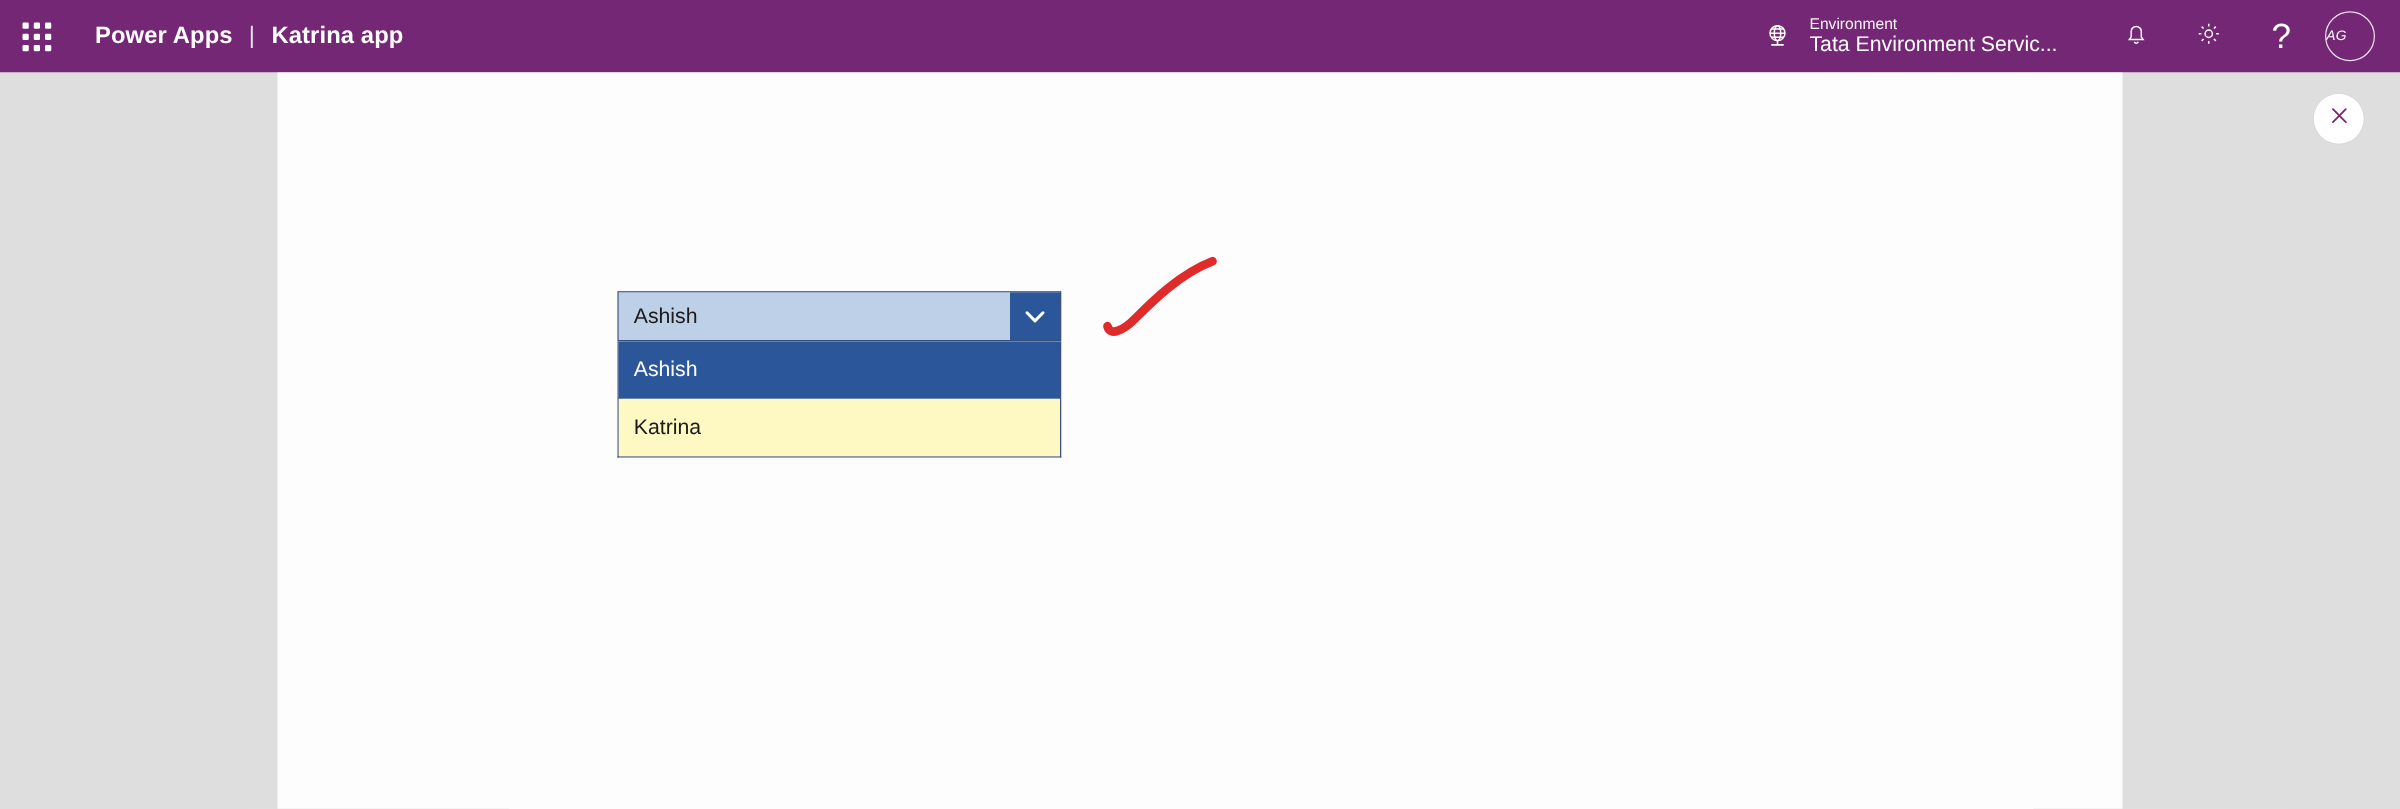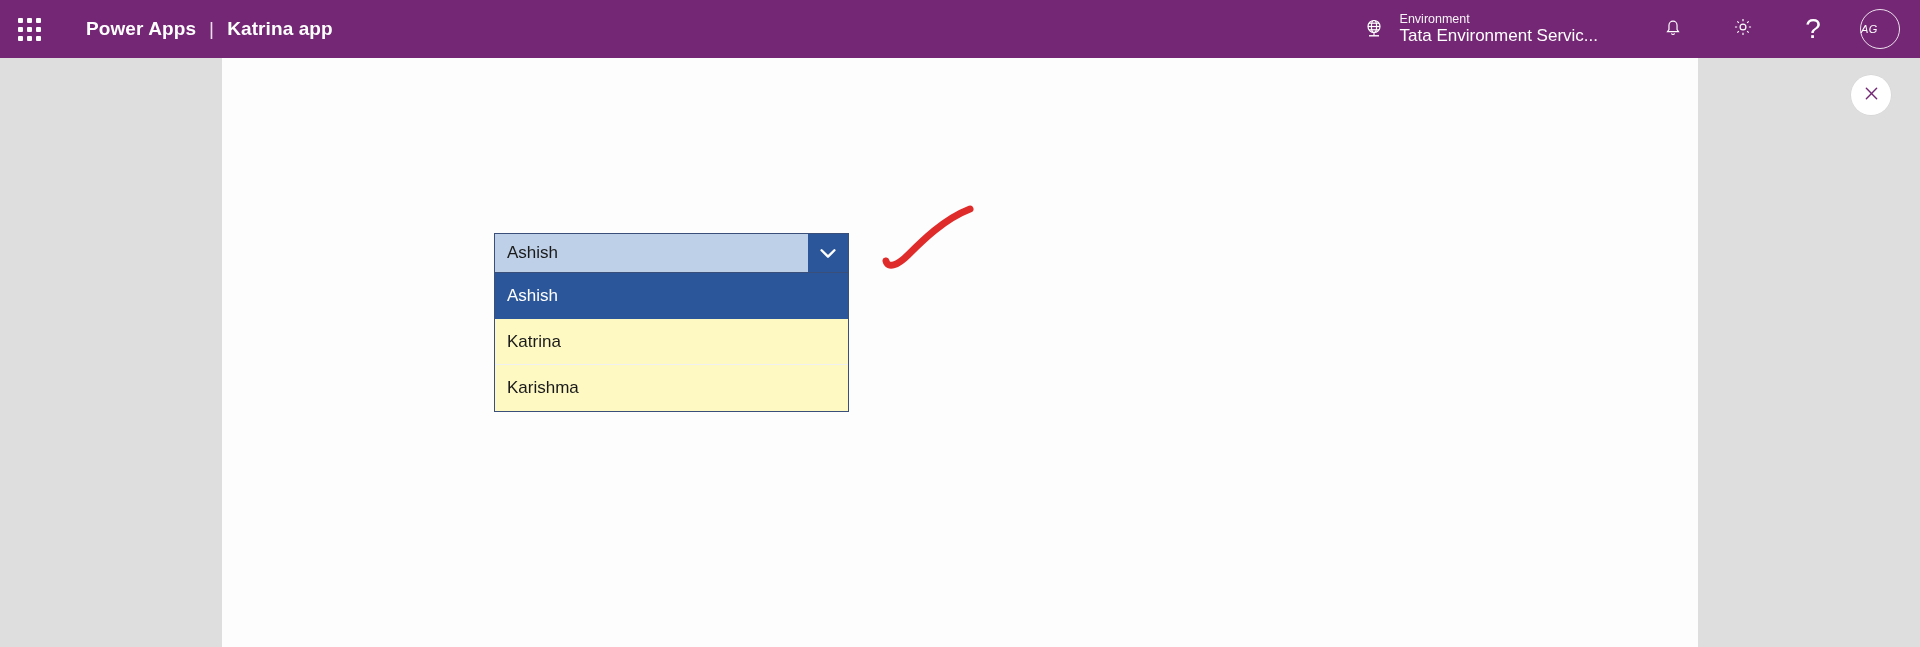--- a/index.html
+++ b/index.html
@@ -28,34 +28,33 @@
     grid-template-columns:repeat(3,5px);
     grid-template-rows:repeat(3,5px);
     gap:4px;
   }
   .waffle-grid i{ display:block; width:5px; height:5px; background:#ffffff; border-radius:1px; }
 
   .brand{
     display:flex; align-items:flex-end;
     font-size:19px; font-weight:bold;
     letter-spacing:.1px;
-    margin-left:28px;
+    margin-left:18px;
     white-space:nowrap;
   }
   .brand .sep{
     margin:0 13px;
     font-weight:normal;
     opacity:.85;
   }
 
   .topbar-right{
     margin-left:auto;
     display:flex; align-items:center;
     height:58px;
-    gap:12px;
   }
   .env{
     display:flex; align-items:center;
     margin-right:34px;
     cursor:pointer;
   }
   .env-icon{ margin-right:14px; display:flex; align-items:center; }
   .env-text{ line-height:1.15; }
   .env-label{ font-size:12.5px; opacity:.95; }
   .env-name{ font-size:17px; }
@@ -255,23 +254,20 @@
         </div>
       </div>
 
       <div class="dd-list">
         <div class="dd-item selected">
           <span>Ashish</span>
         </div>
         <div class="dd-item">
           <span>Katrina</span>
         </div>
-        <div class="dd-item">
-          <span>Karishma</span>
-        </div>
       </div>
 
     </div>
 
     <div class="annot">
       <svg width="100" height="70" viewBox="0 0 100 70" fill="none">
         <path d="M4 58 C 6 66, 16 62, 26 52 C 40 38, 62 16, 88 6" stroke="#e02b2b" stroke-width="7" stroke-linecap="round"></path>
       </svg>
     </div>
 

